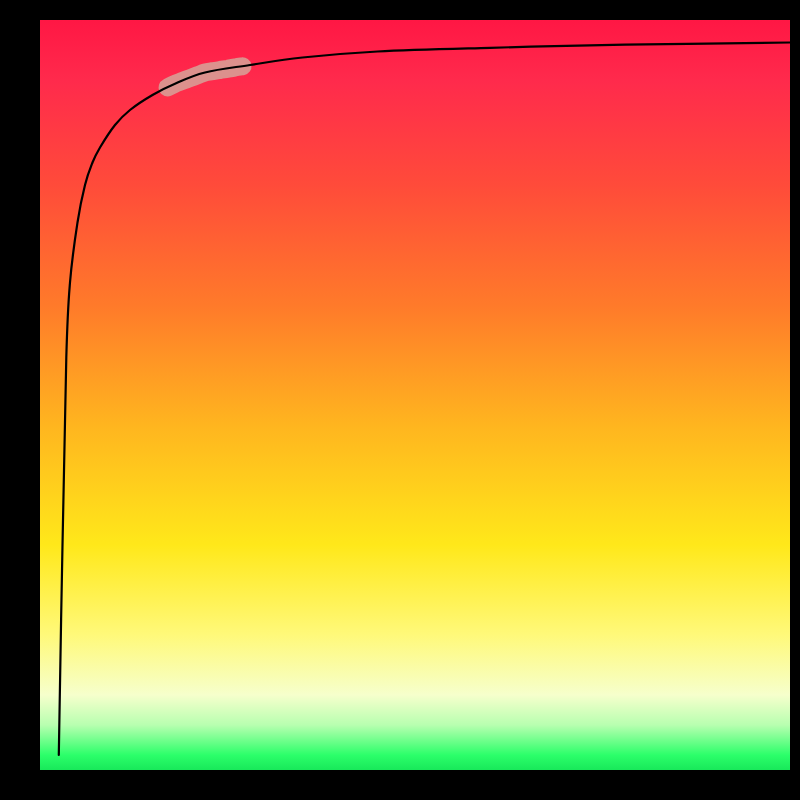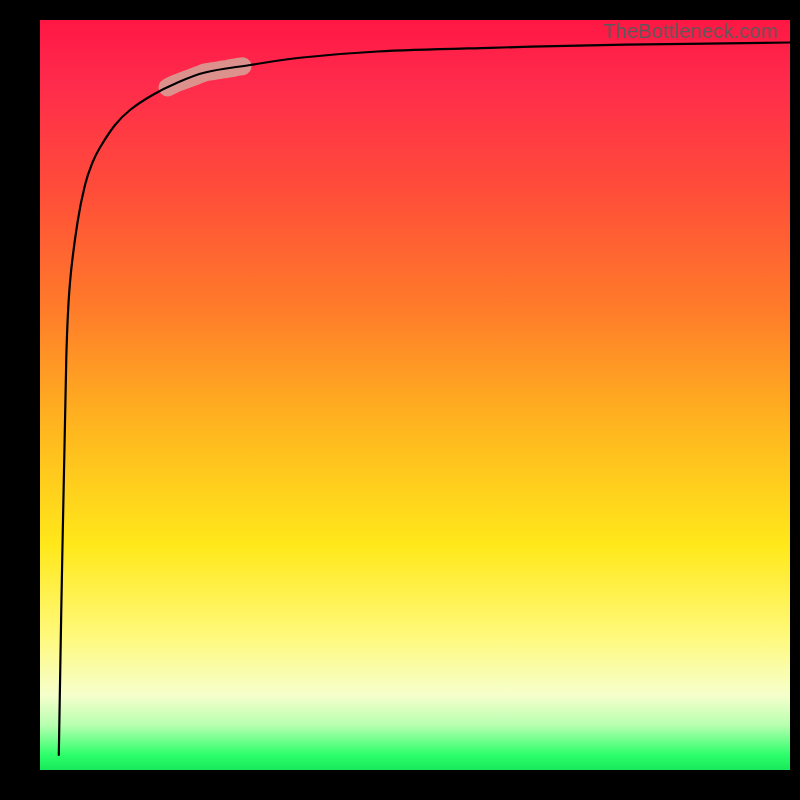--- a/index.html
+++ b/index.html
@@ -57,21 +57,20 @@
     overflow: visible;
   }
 </style>
 </head>
 <body>
 
 <div class="frame">
 
   <div class="plot-area">
 
-    <div class="watermark">TheBottleneck.com</div>
 
     <svg class="curve" viewBox="0 0 750 750" preserveAspectRatio="none">
 
       <path fill="none" stroke="#d99a93" stroke-width="18" stroke-linecap="round" opacity="0.92" d="M 127.5 67.5 C 128.9 66.8, 132.3 64.9, 135.0 63.8 C 137.7 62.6, 139.8 62.0, 142.5 60.9 C 145.2 59.9, 147.3 59.1, 150.0 58.1 C 152.7 57.1, 154.8 56.3, 157.5 55.3 C 160.2 54.3, 162.3 53.2, 165.0 52.5 C 167.7 51.8, 169.8 51.7, 172.5 51.2 C 175.2 50.8, 177.3 50.5, 180.0 50.0 C 182.7 49.6, 184.8 49.2, 187.5 48.8 C 190.2 48.3, 192.3 47.9, 195.0 47.5 C 197.7 47.0, 201.2 46.5, 202.5 46.3"></path>
 
       <path fill="none" stroke="#000" stroke-width="2.2" stroke-linecap="round" d="M 18.8 735.0 C 19.4 697.2, 21.1 596.5, 22.5 525.0 C 23.9 453.4, 24.9 384.7, 26.3 337.5 C 27.6 290.2, 28.0 286.8, 30.0 262.5 C 32.0 238.2, 34.8 220.1, 37.5 202.5 C 40.2 184.9, 42.3 175.8, 45.0 165.0 C 47.7 154.2, 49.8 149.3, 52.5 142.5 C 55.2 135.8, 56.0 134.3, 60.0 127.5 C 64.0 120.8, 69.6 111.8, 75.0 105.0 C 80.4 98.3, 83.3 95.4, 90.0 90.0 C 96.8 84.6, 104.4 79.7, 112.5 75.0 C 120.6 70.3, 125.5 67.8, 135.0 63.8 C 144.4 59.7, 151.5 55.9, 165.0 52.5 C 178.5 49.1, 192.5 47.7, 210.0 45.0 C 227.6 42.3, 239.6 39.9, 262.5 37.5 C 285.4 35.1, 303.8 33.3, 337.5 31.5 C 371.3 29.7, 405.4 29.0, 450.0 27.8 C 494.6 26.5, 531.0 25.7, 585.0 24.7 C 639.0 23.8, 720.3 22.9, 750.0 22.5"></path>
     </svg>
 
   </div>
 

